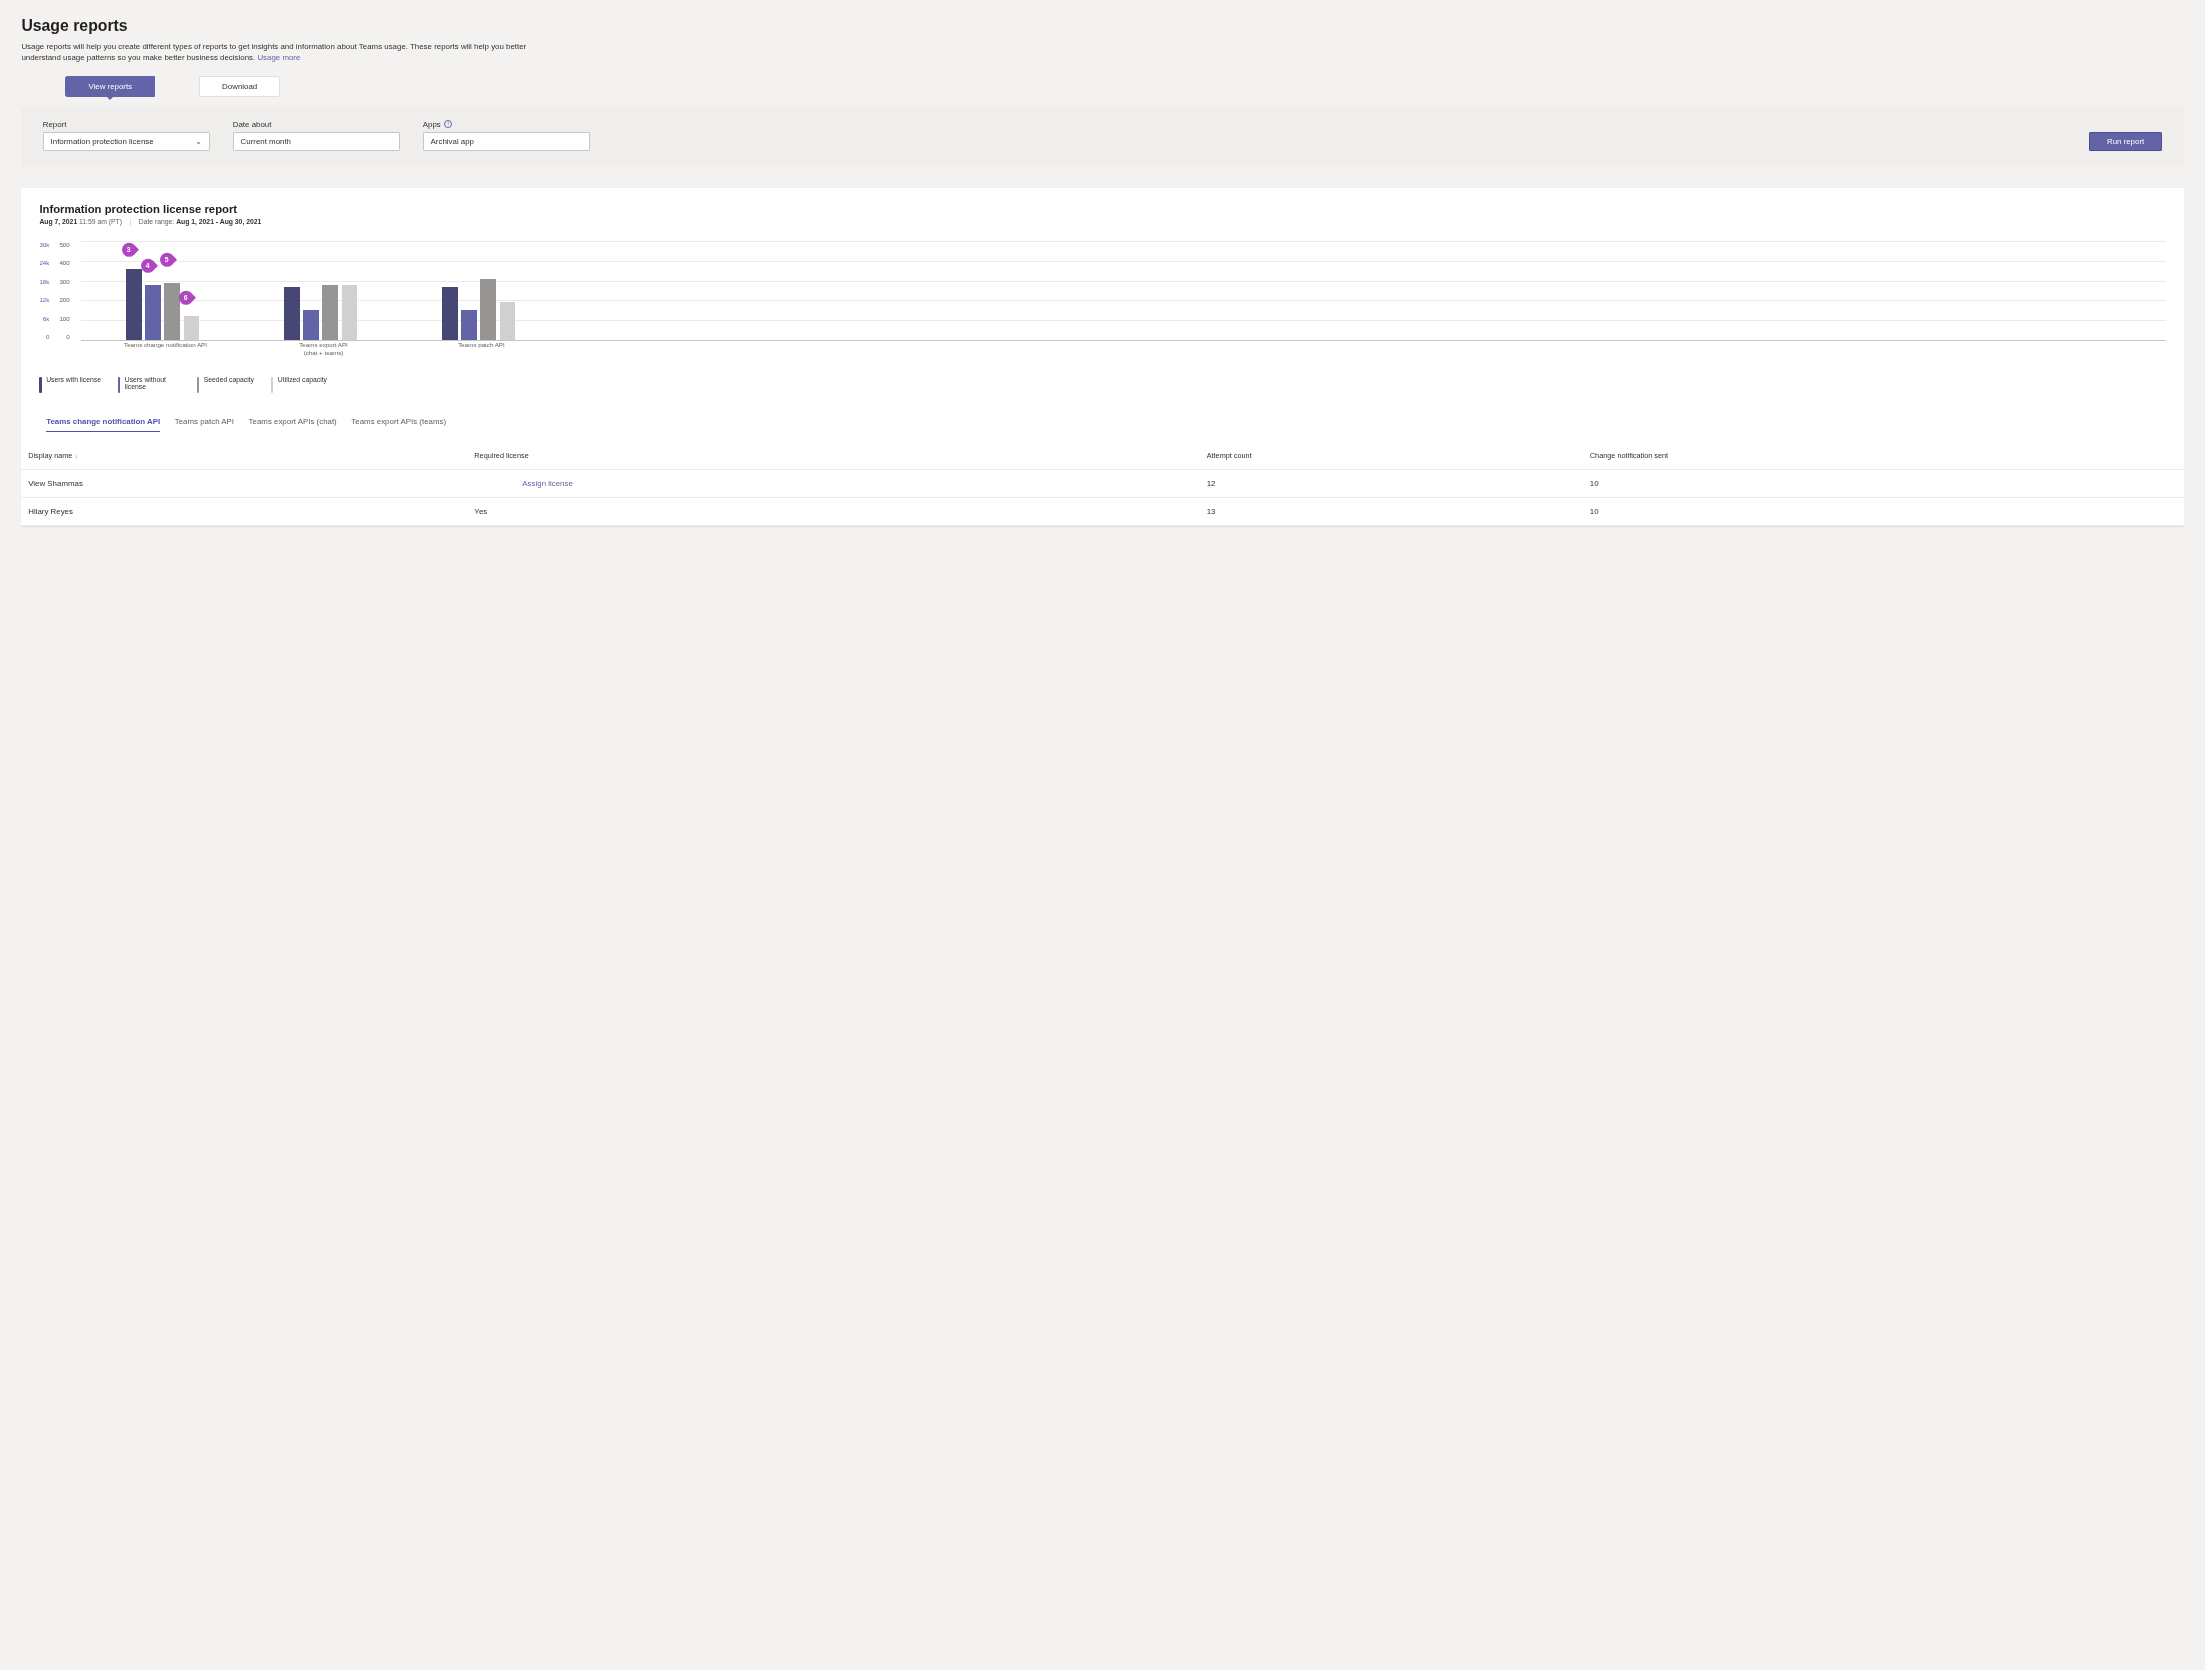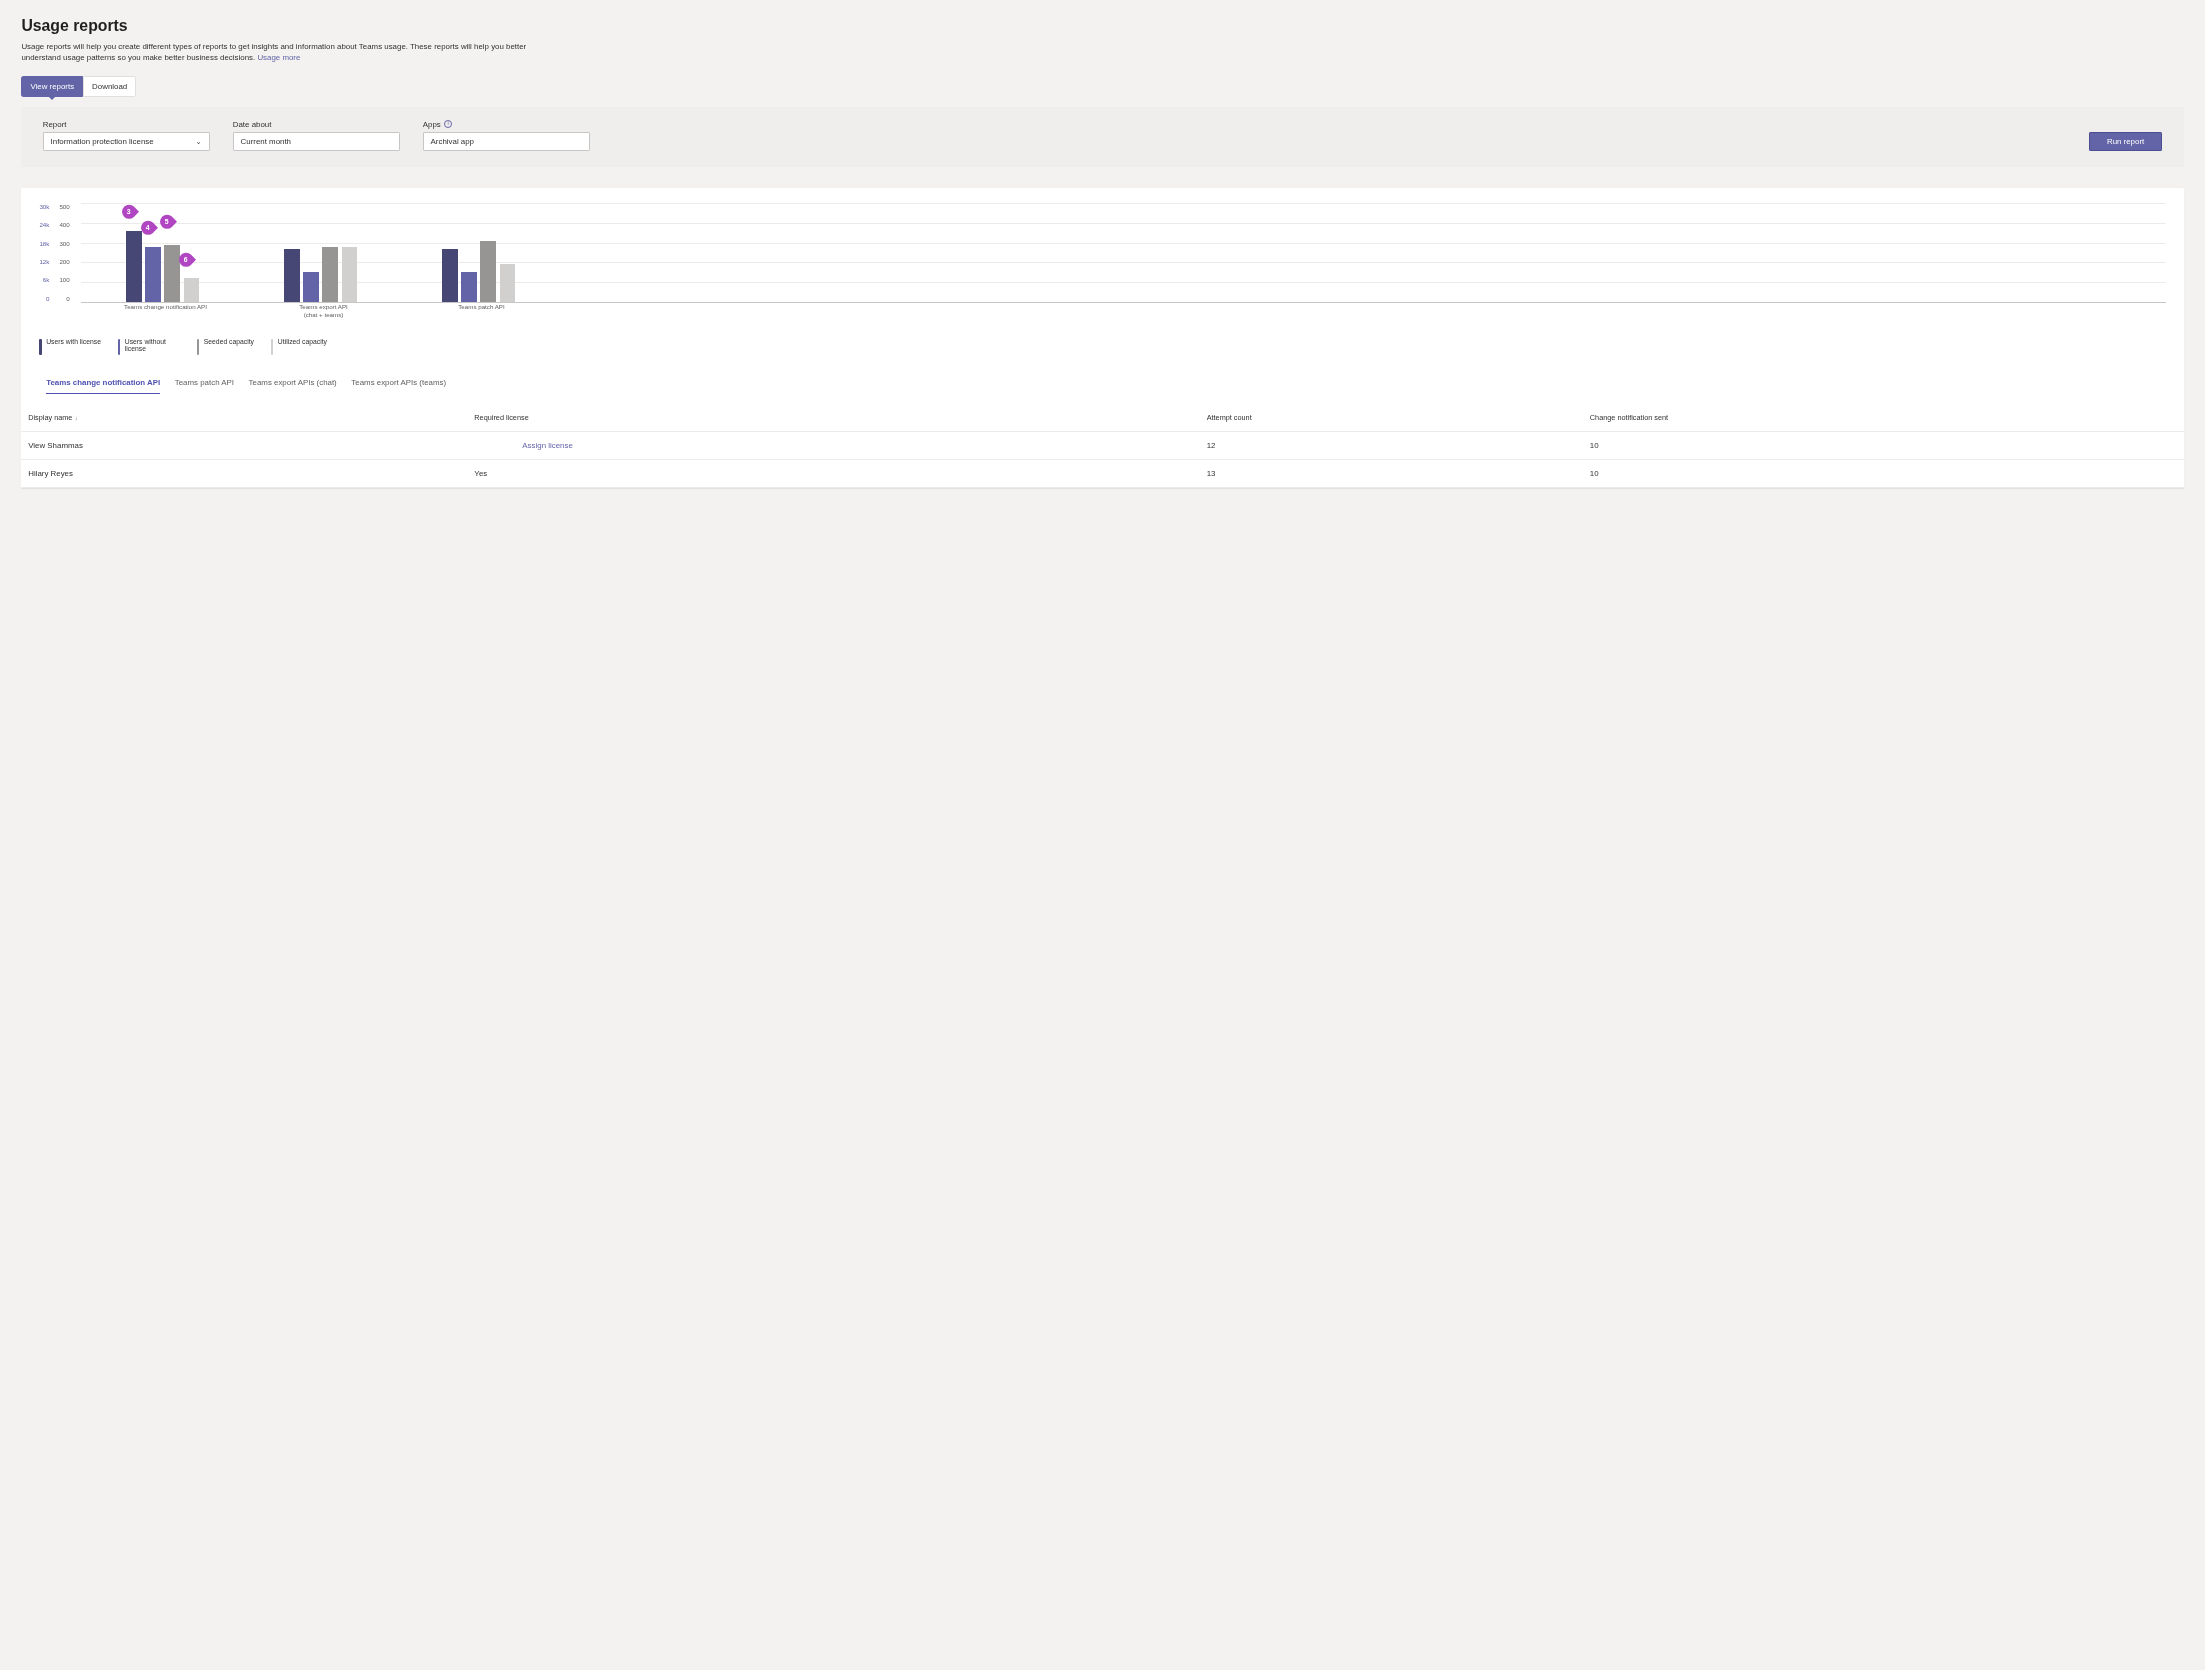--- a/index.html
+++ b/index.html
@@ -29,26 +29,27 @@
   .subtitle a {
     color: #6264a7;
     text-decoration: none;
   }
   .tabs-pills {
     display: flex;
     gap: 0;
     margin-bottom: 10px;
   }
   .tabs-pills .pill {
-    padding: 5px 8px;
+    padding: 5px 22px;
     font-size: 7.9px;
     border: 0.6px solid #e1dfdd;
     background: #fff;
     cursor: pointer;
     position: relative;
+    margin-left: 44px;
   }
   .tabs-pills .pill.active {
     background: #6264a7;
     color: #fff;
     border-color: #6264a7;
   }
   .tabs-pills .pill.active::after {
     content: "";
     position: absolute;
     left: 50%;
@@ -322,20 +323,30 @@
       </label>
       <div class="textbox">
         <span>Archival app</span>
       </div>
     </div>
     <div class="spacer"></div>
     <button class="run-btn">Run report</button>
   </div>
 
   <div class="report-card">
+    <div class="card-inner">
+      <h2 class="report-title">Information protection license report</h2>
+      <div class="report-meta">
+        <strong>Aug 7, 2021</strong>
+        <span>11:59 am (PT)</span>
+        <span class="divider">|</span>
+        <span>Date range:</span>
+        <strong>Aug 1, 2021 - Aug 30, 2021</strong>
+      </div>
+    </div>
 
     <div class="chart-wrap">
       <div class="chart">
         <div class="y-axes">
           <div class="y-axis purple" id="yaxis-left">
               <span>30k</span>
               <span>24k</span>
               <span>18k</span>
               <span>12k</span>
               <span>6k</span>

